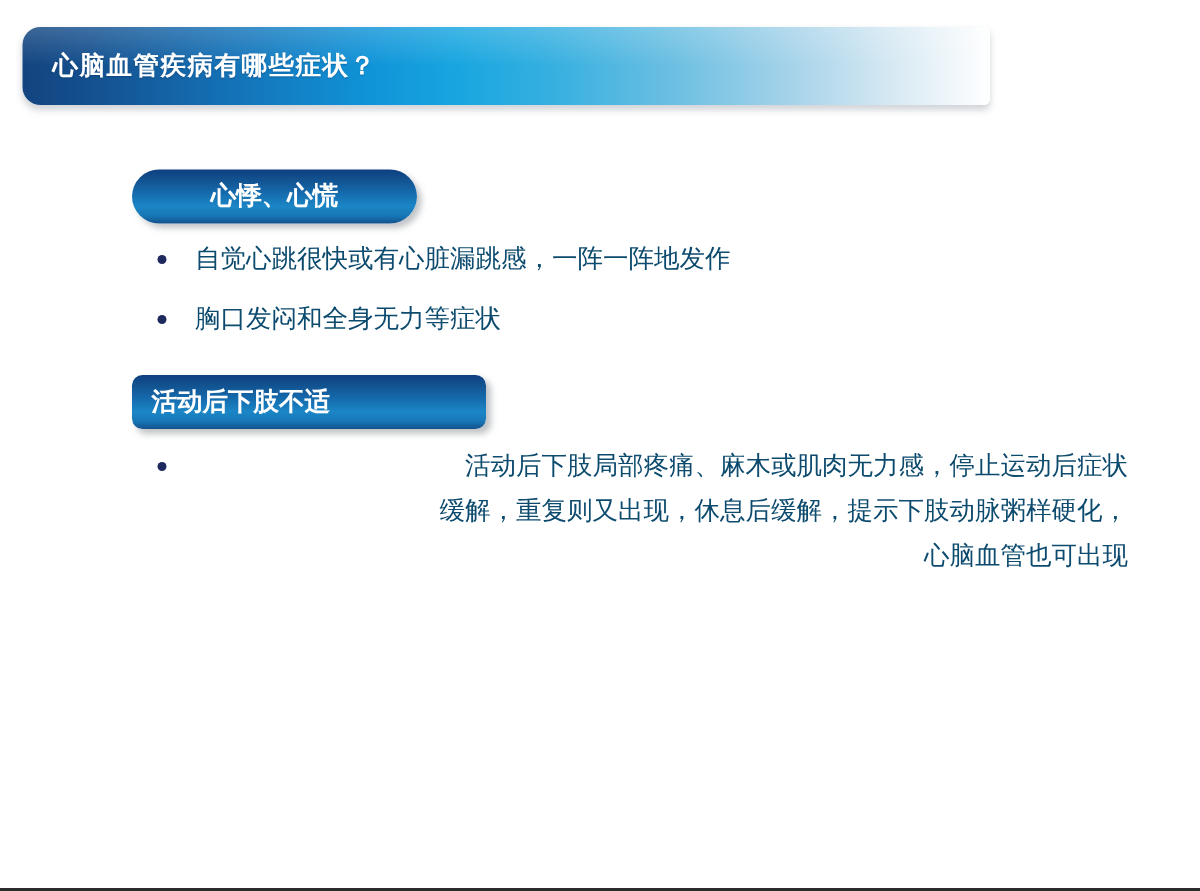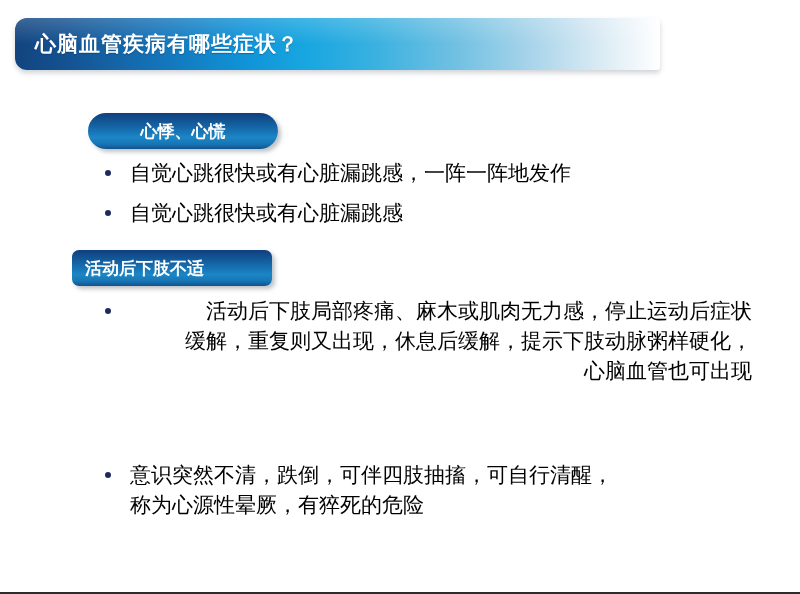--- a/index.html
+++ b/index.html
@@ -50,21 +50,21 @@
     background: linear-gradient(180deg, rgba(255,255,255,0.18), rgba(255,255,255,0));
     pointer-events: none;
   }
   .title-text {
     position: absolute;
     left: 20px;
     top: 0;
     height: 52px;
     line-height: 52px;
     color: #ffffff;
-    font-size: 21px;
+    font-size: 17px;
     font-weight: bold;
     letter-spacing: 1px;
     white-space: nowrap;
     z-index: 2;
     text-shadow: 0 1px 1px rgba(0,40,80,0.35);
   }
 
   
   .pill {
     position: absolute;
@@ -87,28 +87,28 @@
   .pill.round {
     border-radius: 18px;
     text-align: center;
   }
   .pill.soft {
     border-radius: 7px;
     padding-left: 13px;
   }
 
   #pill-1 { left: 88px; top: 113px; width: 190px; }
-  #pill-2 { left: 72px; top: 250px; width: 200px; }
+  #pill-2 { left: 88px; top: 250px; width: 236px; }
   #pill-3 { left: 88px; top: 413px; width: 190px; }
 
   
   .bullets {
     position: absolute;
-    color: #000000;
-    font-size: 21px;
+    color: #0c4a6e;
+    font-size: 17px;
     line-height: 30px;
   }
   .bullet-row {
     position: relative;
     padding-left: 38px;
     margin-bottom: 10px;
   }
   .bullet-dot {
     position: absolute;
     left: 13px;
@@ -140,37 +140,30 @@
 
   <div class="pill round" id="pill-1">心悸、心慌</div>
 
   <div class="bullets" id="bullets-1">
     <div class="bullet-row">
       <span class="bullet-dot"></span>
       <span class="bullet-text">自觉心跳很快或有心脏漏跳感，一阵一阵地发作</span>
     </div>
     <div class="bullet-row">
       <span class="bullet-dot"></span>
-      <span class="bullet-text">自觉心跳很快或有心脏漏跳感</span>
+      <span class="bullet-text">胸口发闷和全身无力等症状</span>
     </div>
   </div>
 
   <div class="pill soft" id="pill-2">活动后下肢不适</div>
 
   <div class="bullets" id="bullets-2">
     <div class="bullet-row">
       <span class="bullet-dot"></span>
       <span class="bullet-text">活动后下肢局部疼痛、麻木或肌肉无力感，停止运动后症状
 缓解，重复则又出现，休息后缓解，提示下肢动脉粥样硬化，
 心脑血管也可出现</span>
     </div>
   </div>
 
 
-  <div class="bullets" id="bullets-3">
-    <div class="bullet-row">
-      <span class="bullet-dot"></span>
-      <span class="bullet-text">意识突然不清，跌倒，可伴四肢抽搐，可自行清醒，
-称为心源性晕厥，有猝死的危险</span>
-    </div>
-  </div>
 
 </div>
 
 </body></html>

